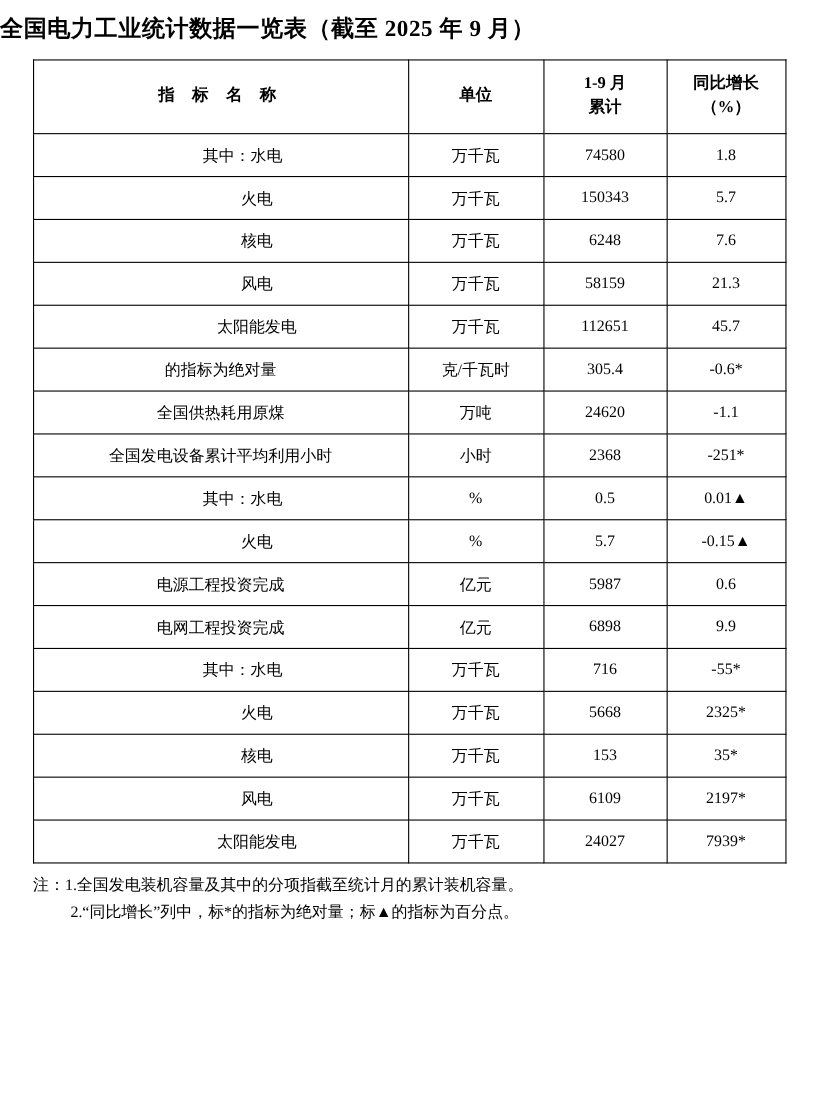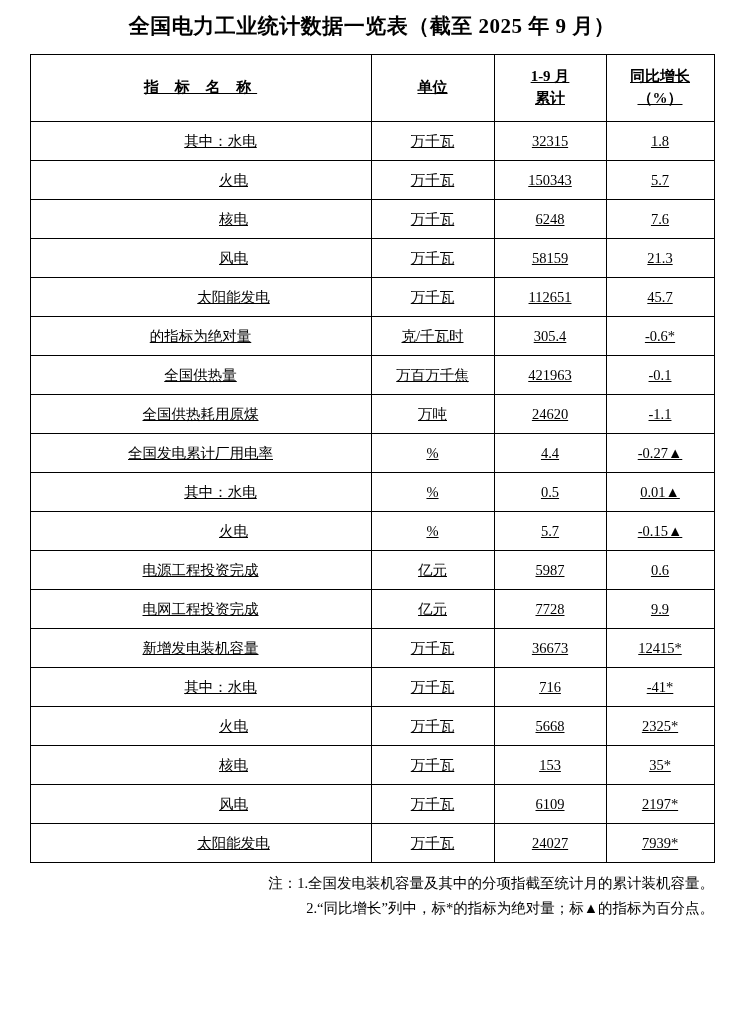--- a/index.html
+++ b/index.html
@@ -15,34 +15,33 @@
     overflow: hidden;
   }
   .page {
     width: 744px;
     height: 1014px;
     position: relative;
     box-sizing: border-box;
     padding: 0;
   }
   .doc-title {
-    text-align: center;
+    text-align: left;
     font-family: "Liberation Serif", serif;
     font-weight: bold;
     font-size: 21px;
     letter-spacing: 0.5px;
     margin: 12px 0 14px 0;
     color: #000;
   }
   table.stats {
     border-collapse: collapse;
     margin: 0 auto;
     width: 684px;
     table-layout: fixed;
-    text-decoration: underline;
   }
   table.stats th, table.stats td {
     border: 1px solid #000000;
     font-size: 14.5px;
     color: #000;
     padding: 0;
     vertical-align: middle;
   }
   table.stats thead th {
     font-weight: bold;
@@ -66,21 +65,21 @@
   }
   td.name.indent1 { padding-left: 40px; }
   td.name.indent2 { padding-left: 66px; }
   .notes {
     width: 684px;
     margin: 8px auto 0 auto;
     font-size: 14.5px;
     line-height: 1.75;
     color: #000;
   }
-  .notes .note-line { display: block; text-align: right; }
+  .notes .note-line { display: block; }
   .note-indent { padding-left: 34px; }
 </style>
 </head>
 <body>
 
 <div class="page">
 
   <div class="doc-title">全国电力工业统计数据一览表（截至 2025 年 9 月）</div>
 
   <table class="stats">
@@ -101,21 +100,21 @@
         <th>
           <div>同比增长</div>
           <div>（%）</div>
         </th>
       </tr>
     </thead>
     <tbody id="table-body">
         <tr>
           <td class="name indent1">其中：水电</td>
           <td>万千瓦</td>
-          <td>32315</td>
+          <td>74580</td>
           <td>1.8</td>
         </tr>
         <tr>
           <td class="name indent2">火电</td>
           <td>万千瓦</td>
           <td>150343</td>
           <td>5.7</td>
         </tr>
         <tr>
           <td class="name indent2">核电</td>
@@ -135,36 +134,30 @@
           <td>112651</td>
           <td>45.7</td>
         </tr>
         <tr>
           <td class="name">的指标为绝对量</td>
           <td>克/千瓦时</td>
           <td>305.4</td>
           <td>-0.6*</td>
         </tr>
         <tr>
-          <td class="name">全国供热量</td>
-          <td>万百万千焦</td>
-          <td>421963</td>
-          <td>-0.1</td>
-        </tr>
-        <tr>
           <td class="name">全国供热耗用原煤</td>
           <td>万吨</td>
           <td>24620</td>
           <td>-1.1</td>
         </tr>
         <tr>
-          <td class="name">全国发电累计厂用电率</td>
-          <td>%</td>
-          <td>4.4</td>
-          <td>-0.27▲</td>
+          <td class="name">全国发电设备累计平均利用小时</td>
+          <td>小时</td>
+          <td>2368</td>
+          <td>-251*</td>
         </tr>
         <tr>
           <td class="name indent1">其中：水电</td>
           <td>%</td>
           <td>0.5</td>
           <td>0.01▲</td>
         </tr>
         <tr>
           <td class="name indent2">火电</td>
           <td>%</td>
@@ -173,34 +166,28 @@
         </tr>
         <tr>
           <td class="name">电源工程投资完成</td>
           <td>亿元</td>
           <td>5987</td>
           <td>0.6</td>
         </tr>
         <tr>
           <td class="name">电网工程投资完成</td>
           <td>亿元</td>
-          <td>7728</td>
+          <td>6898</td>
           <td>9.9</td>
         </tr>
         <tr>
-          <td class="name">新增发电装机容量</td>
-          <td>万千瓦</td>
-          <td>36673</td>
-          <td>12415*</td>
-        </tr>
-        <tr>
           <td class="name indent1">其中：水电</td>
           <td>万千瓦</td>
           <td>716</td>
-          <td>-41*</td>
+          <td>-55*</td>
         </tr>
         <tr>
           <td class="name indent2">火电</td>
           <td>万千瓦</td>
           <td>5668</td>
           <td>2325*</td>
         </tr>
         <tr>
           <td class="name indent2">核电</td>
           <td>万千瓦</td>

